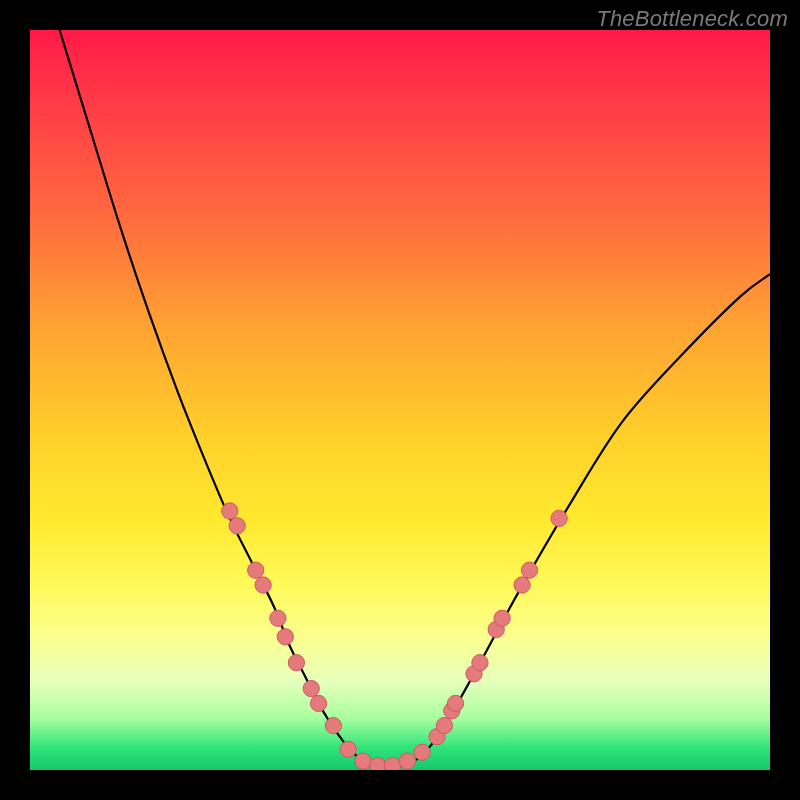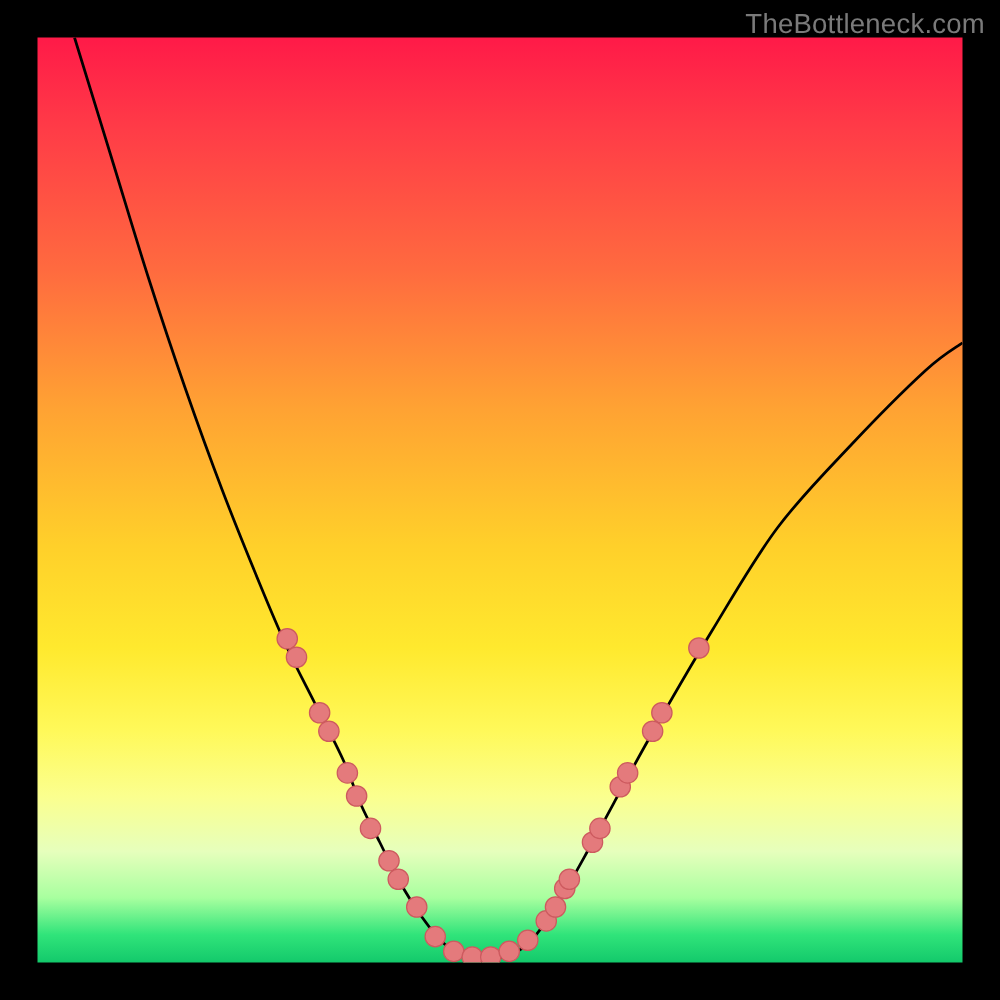--- a/index.html
+++ b/index.html
@@ -11,20 +11,21 @@
     background: #000;
     font-family: Arial, Helvetica, sans-serif;
   }
   .frame {
     position: absolute;
     left: 0;
     top: 0;
     width: 800px;
     height: 800px;
     background: #000;
+    font-style: italic;
   }
   .plot-area {
     position: absolute;
     left: 30px;
     top: 30px;
     width: 740px;
     height: 740px;
     background: linear-gradient(to bottom,
       #ff1a48 0%,
       #ff3c47 10%,

